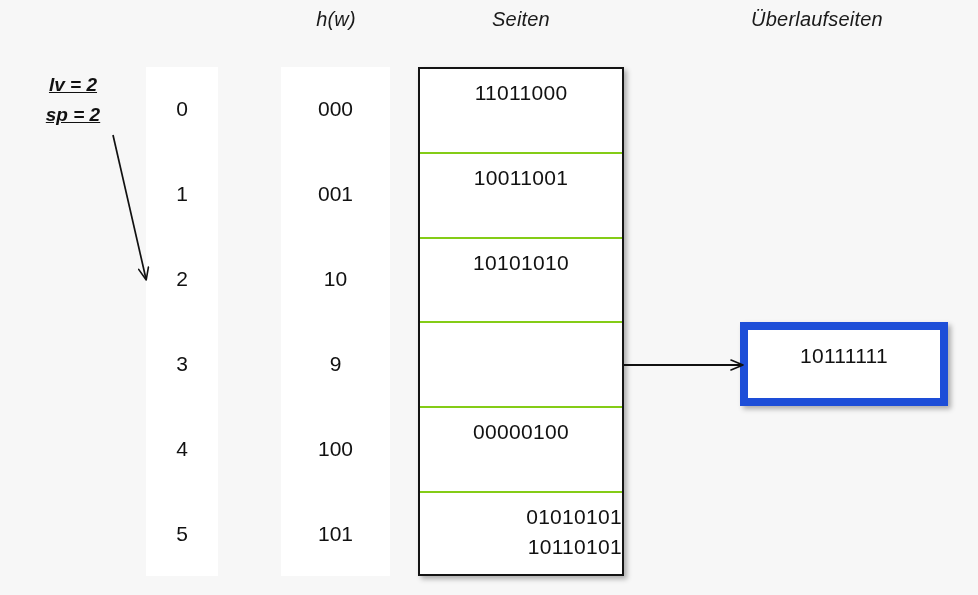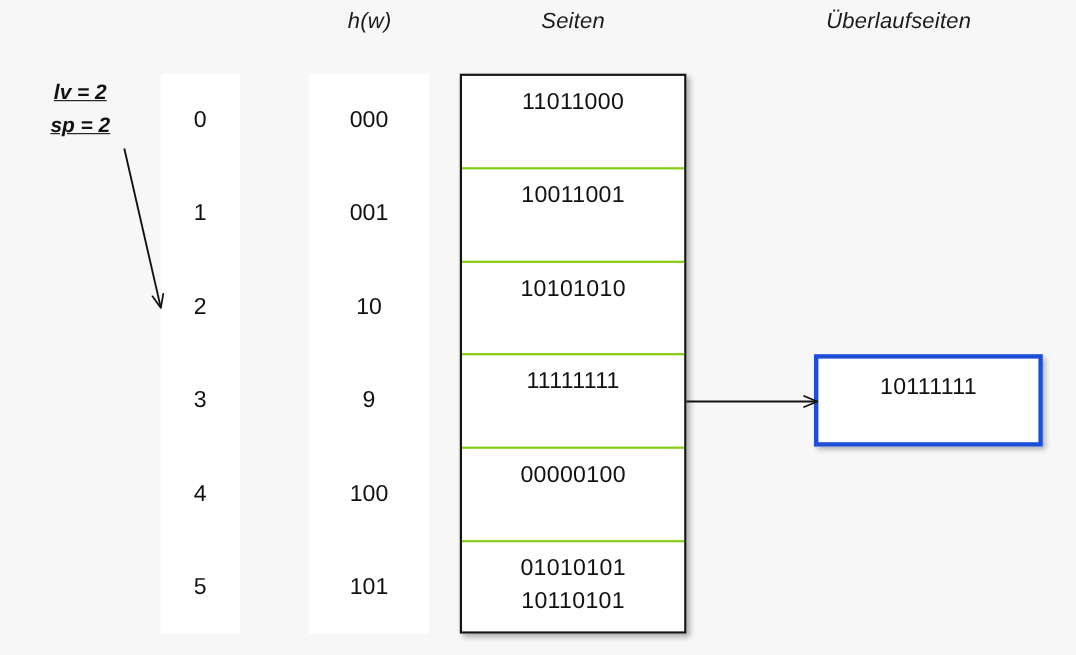--- a/index.html
+++ b/index.html
@@ -89,38 +89,38 @@
   .page-cell {
     height: 84.83px;
     box-sizing: border-box;
     border-bottom: 2px solid #84cc16;
     display: flex;
     flex-direction: column;
     align-items: center;
     justify-content: flex-start;
     padding-top: 9px;
   }
-  .page-cell:last-child { border-bottom: none; }
+  .page-cell:last-child { border-bottom: none; align-items: flex-end; }
   .page-cell .rec {
     font-size: 21px;
     line-height: 30px;
     font-weight: 400;
     color: #111111;
     letter-spacing: 0.3px;
   }
 
   
   #overflow-box {
     position: absolute;
     left: 740px;
     top: 322px;
     width: 208px;
     height: 84px;
     background: #ffffff;
-    border: 4px solid #1d4ed8;
+    border: 8px solid #1d4ed8;
     box-sizing: border-box;
     box-shadow: 3px 3px 5px rgba(0,0,0,0.30);
     display: flex;
     align-items: flex-start;
     justify-content: center;
     padding-top: 12px;
   }
   #overflow-box .rec {
     font-size: 21px;
     line-height: 28px;
@@ -173,21 +173,20 @@
     <div class="page-cell">
       <div class="rec">11011000</div>
     </div>
     <div class="page-cell">
       <div class="rec">10011001</div>
     </div>
     <div class="page-cell">
       <div class="rec">10101010</div>
     </div>
     <div class="page-cell">
-      <div class="rec">11111111</div>
     </div>
     <div class="page-cell">
       <div class="rec">00000100</div>
     </div>
     <div class="page-cell">
       <div class="rec">01010101</div>
       <div class="rec">10110101</div>
     </div>
   </div>
 

